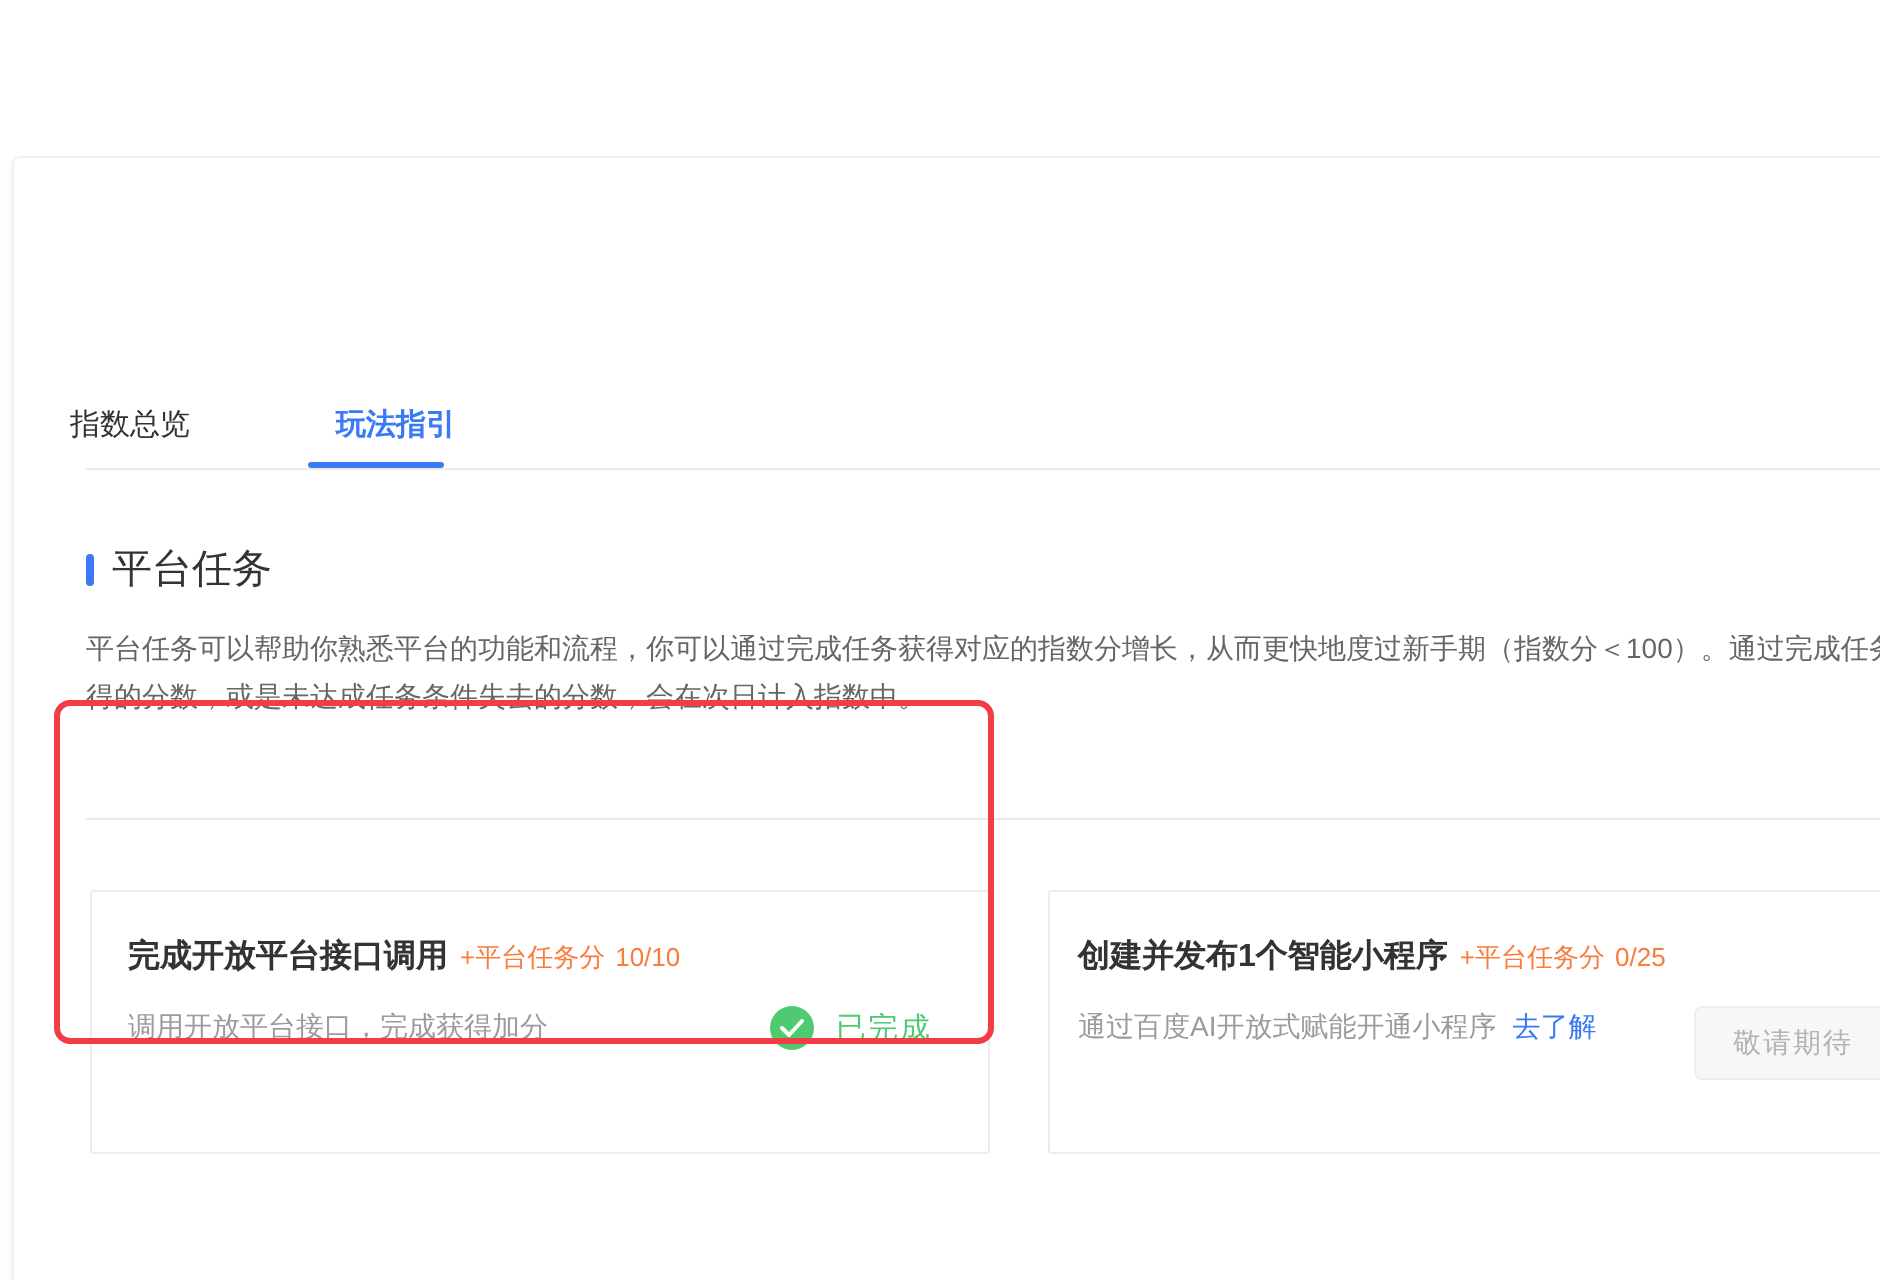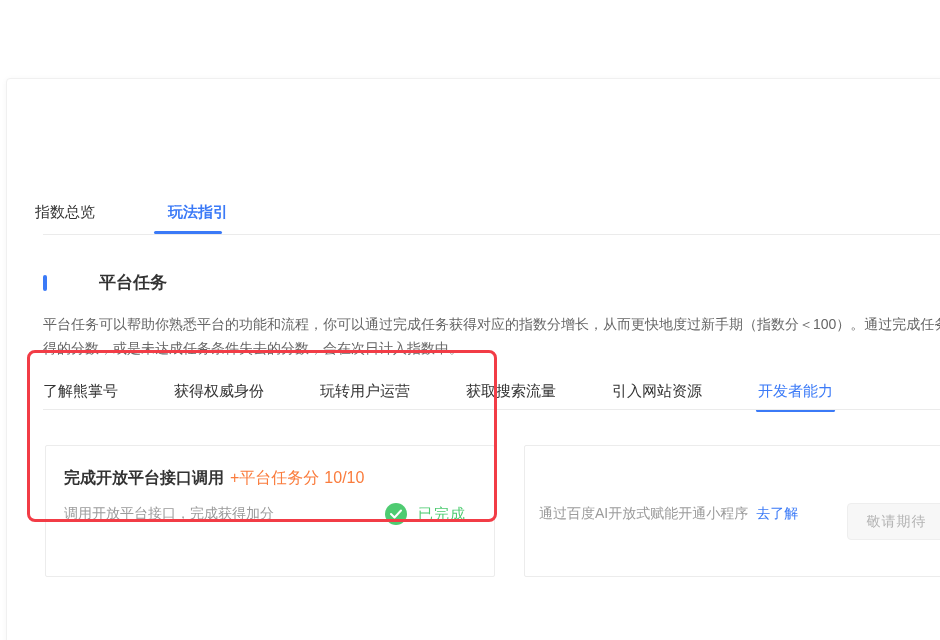--- a/index.html
+++ b/index.html
@@ -29,21 +29,21 @@
   .main-tab.t1 { left: 161px; color: var(--accent-blue, #3B7AF7); font-weight: bold; }
   .main-tab-underline {
     position: absolute; left: 147px; top: 152px; width: 68px; height: 3px;
     border-radius: 2px; background: var(--accent-blue, #3B7AF7);
   }
   .main-tab-line { position: absolute; left: 36px; right: 0; top: 155px; height: 1px; background: #ebebeb; }
 
   
   .section-header { position: absolute; left: 36px; top: 192px; display: flex; align-items: center; }
   .section-bar { width: 4px; height: 16px; border-radius: 2px; background: var(--accent-blue, #3B7AF7); margin-right: 9px; }
-  .section-title { font-size: 17px; font-weight: bold; color: #333; margin-left: 43px; }
+  .section-title { font-size: 20px; font-weight: normal; color: #333; }
 
   
   .desc-block { position: absolute; left: 36px; top: 233px; font-size: 14px; color: #666; }
   .desc-line { line-height: 24px; white-space: nowrap; }
 
   
   .subtabs { position: absolute; left: 36px; top: 303px; display: flex; gap: 56px; font-size: 15px; }
   .subtab { position: relative; white-space: nowrap; color: #333; cursor: pointer; }
   .subtab.active { color: var(--accent-blue, #3B7AF7); }
   .subtab.active::after {
@@ -63,21 +63,21 @@
   
   .task-card {
     position: absolute; top: 366px; width: 450px; height: 132px;
     background: #fff; border: 1px solid #ececec; border-radius: 2px;
   }
   .task-card.left { left: 38px; }
   .task-card.right { left: 517px; }
   .card-title-row { position: absolute; left: 18px; top: 22px; display: flex; align-items: baseline; white-space: nowrap; }
   .task-card.right .card-title-row { left: 14px; }
   .card-title { font-size: 16px; font-weight: bold; color: #333; }
-  .card-score { margin-left: 6px; font-size: 16px; color: var(--accent-orange, #FA7C3D); }
+  .card-score { margin-left: 6px; font-size: 13px; color: var(--accent-orange, #FA7C3D); }
   .card-score .val { margin-left: 5px; }
   .card-desc-row { position: absolute; left: 18px; top: 59px; display: flex; align-items: center; white-space: nowrap; font-size: 14px; color: #9b9b9b; }
   .task-card.right .card-desc-row { left: 14px; }
   .card-link { margin-left: 8px; color: var(--accent-blue, #3B7AF7); font-size: 14px; cursor: pointer; text-decoration: none; font-family: Liberation Mono, monospace; }
 
   .status-done { position: absolute; left: 339px; top: 57px; display: flex; align-items: center; }
   .check-circle {
     width: 22px; height: 22px; border-radius: 50%;
     background: var(--success-green, #4ECB71);
     display: flex; align-items: center; justify-content: center;
@@ -108,28 +108,20 @@
     <div class="section-header">
       <div class="section-bar"></div>
       <div class="section-title">平台任务</div>
     </div>
 
     <div class="desc-block">
       <div class="desc-line">平台任务可以帮助你熟悉平台的功能和流程，你可以通过完成任务获得对应的指数分增长，从而更快地度过新手期（指数分＜100）。通过完成任务获</div>
       <div class="desc-line">得的分数，或是未达成任务条件失去的分数，会在次日计入指数中。</div>
     </div>
 
-    <div class="subtabs">
-      <div class="subtab">了解熊掌号</div>
-      <div class="subtab">获得权威身份</div>
-      <div class="subtab">玩转用户运营</div>
-      <div class="subtab">获取搜索流量</div>
-      <div class="subtab">引入网站资源</div>
-      <div class="subtab active">开发者能力</div>
-    </div>
     <div class="subtab-line"></div>
 
     <div class="task-card left">
       <div class="card-title-row">
         <span class="card-title">完成开放平台接口调用</span>
         <span class="card-score">
           <span>+平台任务分</span><span class="val">10/10</span>
         </span>
       </div>
       <div class="card-desc-row">
@@ -139,20 +131,26 @@
         <span class="check-circle">
           <svg width="12" height="10" viewBox="0 0 12 10">
             <polyline points="1,5 4.5,8.5 11,1.5" fill="none" stroke="#fff" stroke-width="2" stroke-linecap="round" stroke-linejoin="round"></polyline>
           </svg>
         </span>
         <span class="status-text">已完成</span>
       </div>
     </div>
 
     <div class="task-card right">
+      <div class="card-title-row">
+        <span class="card-title">创建并发布1个智能小程序</span>
+        <span class="card-score">
+          <span>+平台任务分</span><span class="val">0/25</span>
+        </span>
+      </div>
       <div class="card-desc-row">
         <span>通过百度AI开放式赋能开通小程序</span>
         <a class="card-link">去了解</a>
       </div>
       <button class="wait-button">敬请期待</button>
     </div>
 
   </div>
 
   <div class="highlight-rect"></div>

